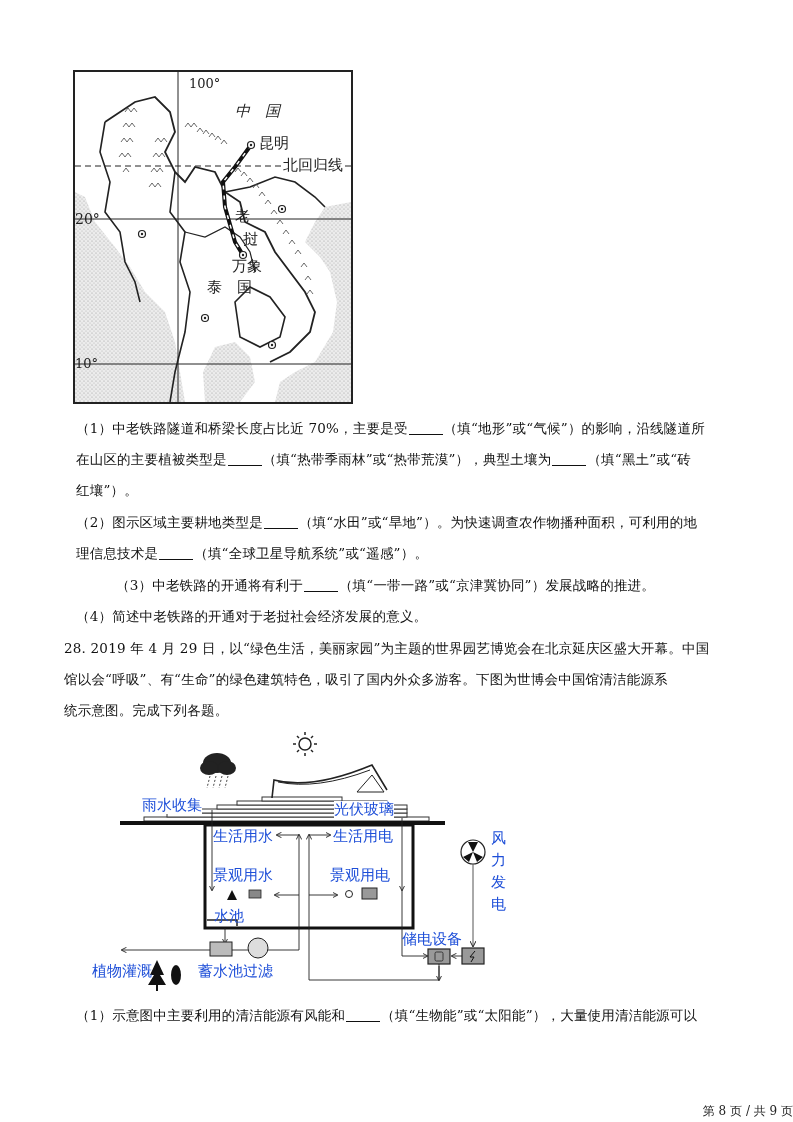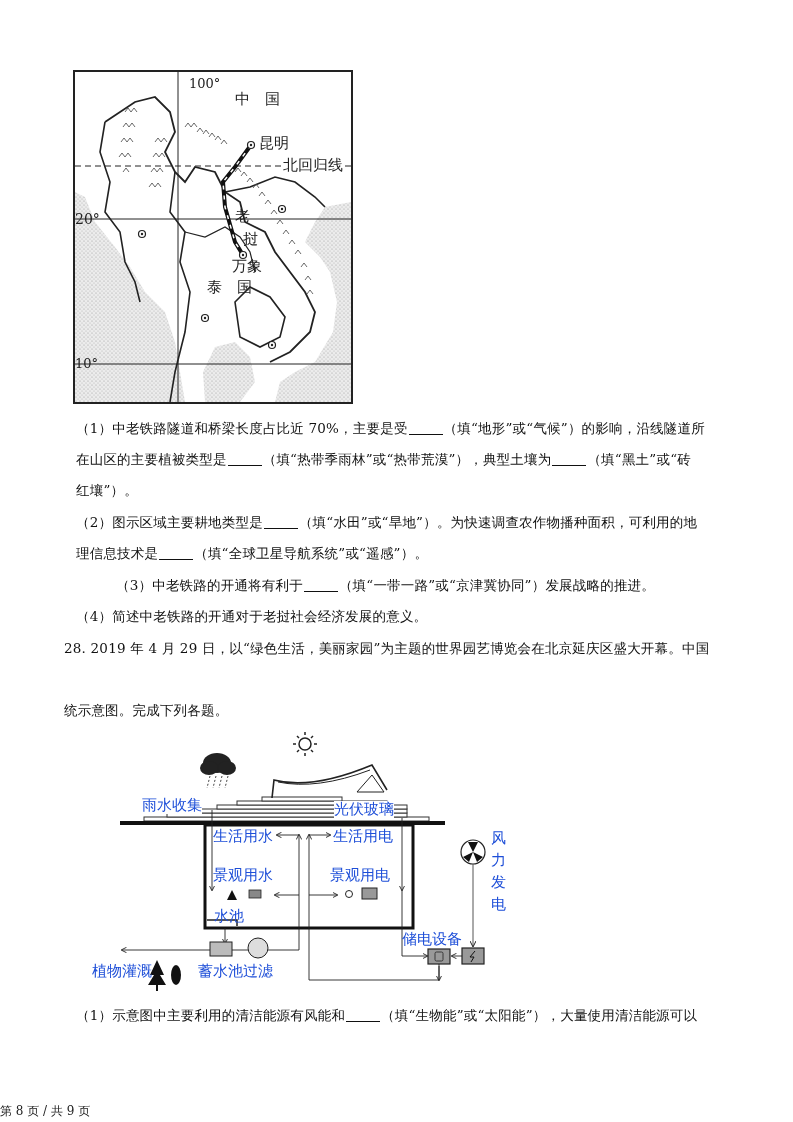--- a/index.html
+++ b/index.html
@@ -6,21 +6,21 @@
   body { width: 793px; height: 1122px; position: relative; overflow: hidden;
          font-family: "DejaVu Serif", "Liberation Serif", serif; color: #111; }
   .map-box { position: absolute; left: 73px; top: 70px; width: 276px; height: 330px;
              border: 2px solid #222; background: #fff; overflow: hidden; text-align: center; }
   .map-box svg { position: absolute; left: 0; top: 0; }
   .map-label { position: absolute; font-size: 15px; color: #222; white-space: nowrap; }
   .q-text { position: absolute; left: 76px; width: 660px; font-size: 13.5px; line-height: 31px; letter-spacing: 0.2px; }
   .blank { display: inline-block; width: 34px; border-bottom: 1.4px solid #111; height: 14px; vertical-align: -2px; margin: 0 1px; }
   .diagram { position: absolute; left: 72px; top: 730px; width: 460px; height: 270px; }
   .dg-label { position: absolute; font-family: "DejaVu Sans", "Liberation Sans", sans-serif; font-size: 15px; color: #1d4ed8; white-space: nowrap; background: #fff; line-height: 17px; }
-  .footer { position: absolute; top: 1103px; left: 0; width: 793px; text-align: left; font-size: 12px; color: #222; }
+  .footer { position: absolute; top: 1103px; left: 0; width: 793px; text-align: right; font-size: 12px; color: #222; }
 </style>
 </head>
 <body>
 
 <div class="map-box">
   <svg width="276" height="330" viewBox="0 0 276 330">
     <defs>
       <pattern id="sea" width="4" height="4" patternUnits="userSpaceOnUse">
         <rect width="4" height="4" fill="#ececec"></rect>
         <circle cx="1" cy="1" r="0.6" fill="#999"></circle>
@@ -66,21 +66,21 @@
     <g fill="#222">
         <circle cx="176" cy="73" r="1.2"></circle>
         <circle cx="168" cy="183" r="1.2"></circle>
         <circle cx="207" cy="137" r="1.2"></circle>
         <circle cx="67" cy="162" r="1.2"></circle>
         <circle cx="130" cy="246" r="1.2"></circle>
         <circle cx="197" cy="273" r="1.2"></circle>
       </g>
   </svg>
   <span class="map-label" style="left:114px;top:4px;font-size:13px;">100°</span>
-  <span class="map-label" style="left:160px;top:18px;">中　国</span>
+  <span class="map-label" style="left:160px;top:30px;font-style:italic;">中　国</span>
   <span class="map-label" style="left:184px;top:62px;">昆明</span>
   <span class="map-label" style="left:208px;top:84px;background:#fff;">北回归线</span>
   <span class="map-label" style="left:0px;top:139px;font-size:14px;">20°</span>
   <span class="map-label" style="left:0px;top:284px;font-size:13px;">10°</span>
   <span class="map-label" style="left:160px;top:135px;">老</span>
   <span class="map-label" style="left:168px;top:158px;">挝</span>
   <span class="map-label" style="left:157px;top:185px;">万象</span>
   <span class="map-label" style="left:132px;top:206px;">泰　国</span>
 </div>
 
@@ -95,21 +95,21 @@
 </div>
 <div class="q-text" style="top:570px;margin-left:40px;">
   <span>（3）中老铁路的开通将有利于</span><span class="blank"></span><span>（填“一带一路”或“京津冀协同”）发展战略的推进。</span>
 </div>
 <div class="q-text" style="top:601px;">
   <span>（4）简述中老铁路的开通对于老挝社会经济发展的意义。</span>
 </div>
 
 <div class="q-text" style="top:633px;left:64px;width:680px;">
   <span>28. 2019 年 4 月 29 日，以“绿色生活，美丽家园”为主题的世界园艺博览会在北京延庆区盛大开幕。中国</span><br>
-  <br>
+  <span>馆以会“呼吸”、有“生命”的绿色建筑特色，吸引了国内外众多游客。下图为世博会中国馆清洁能源系</span><br>
   <span>统示意图。完成下列各题。</span>
 </div>
 
 <div class="diagram">
   <svg width="460" height="270" viewBox="0 0 460 270">
     <defs>
       <marker id="arr" markerWidth="6" markerHeight="6" refX="5" refY="3" orient="auto">
         <path d="M0,0 L6,3 L0,6" fill="none" stroke="#222" stroke-width="1"></path>
       </marker>
     </defs>

